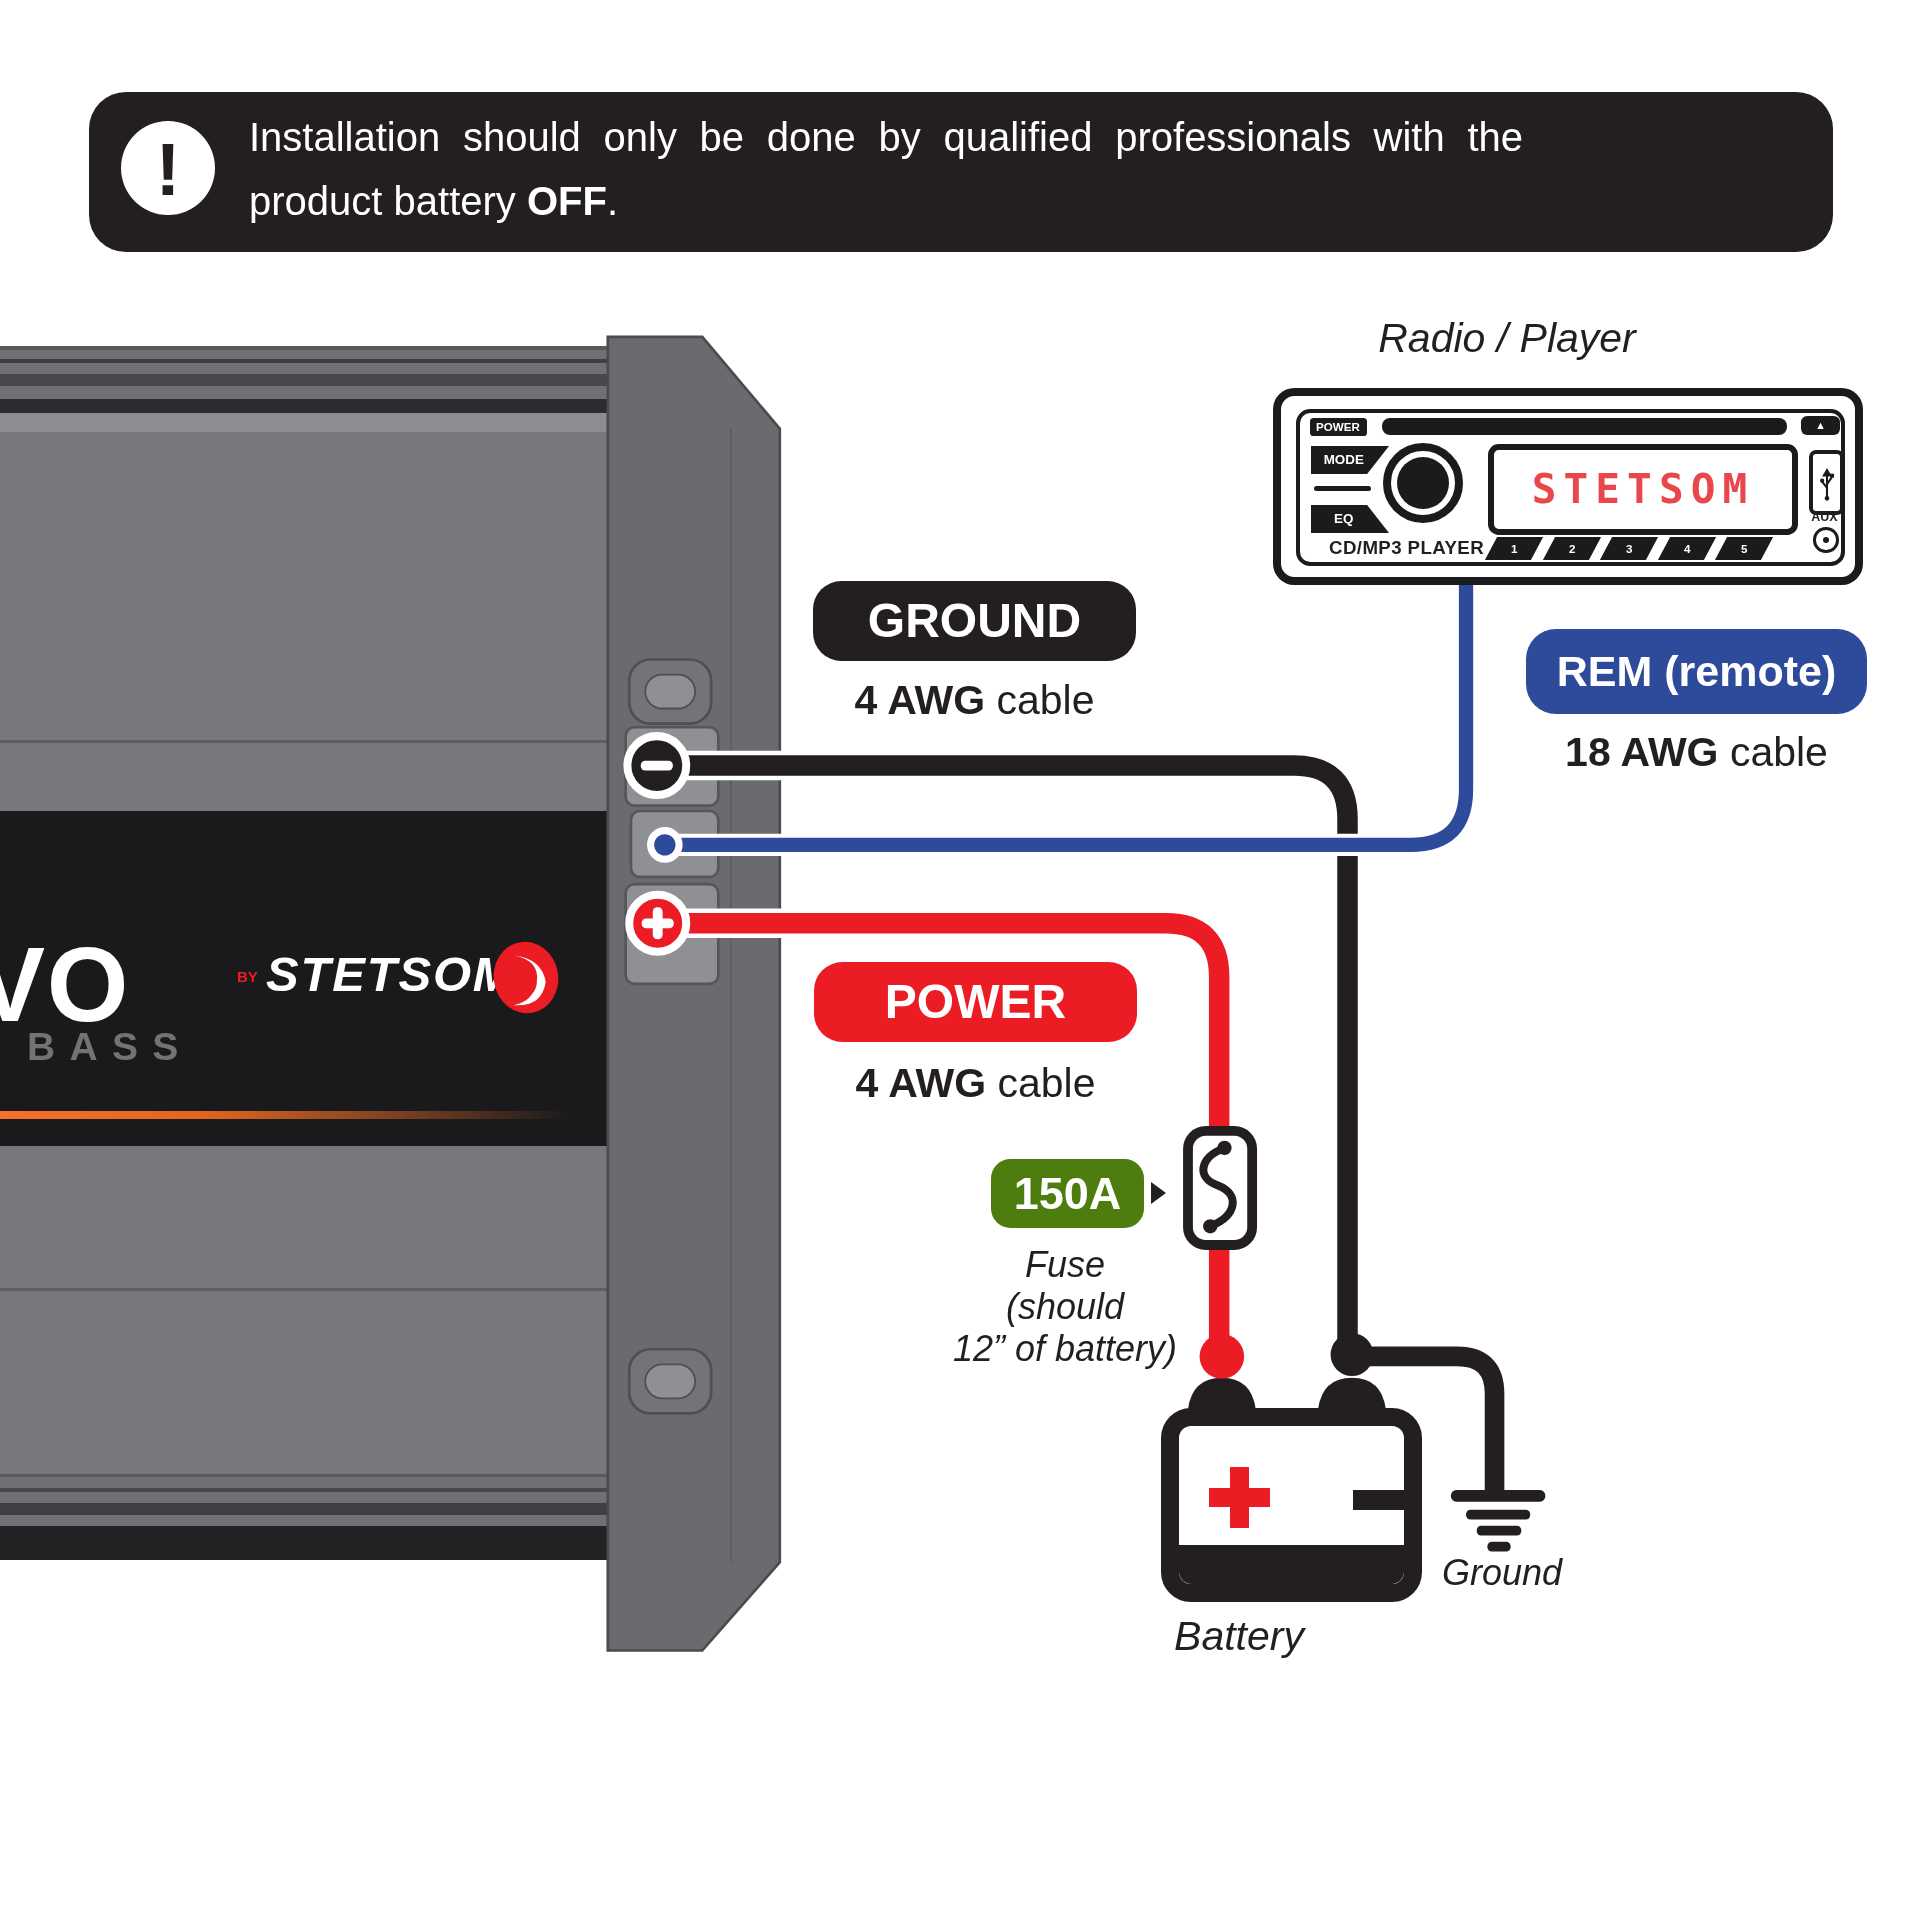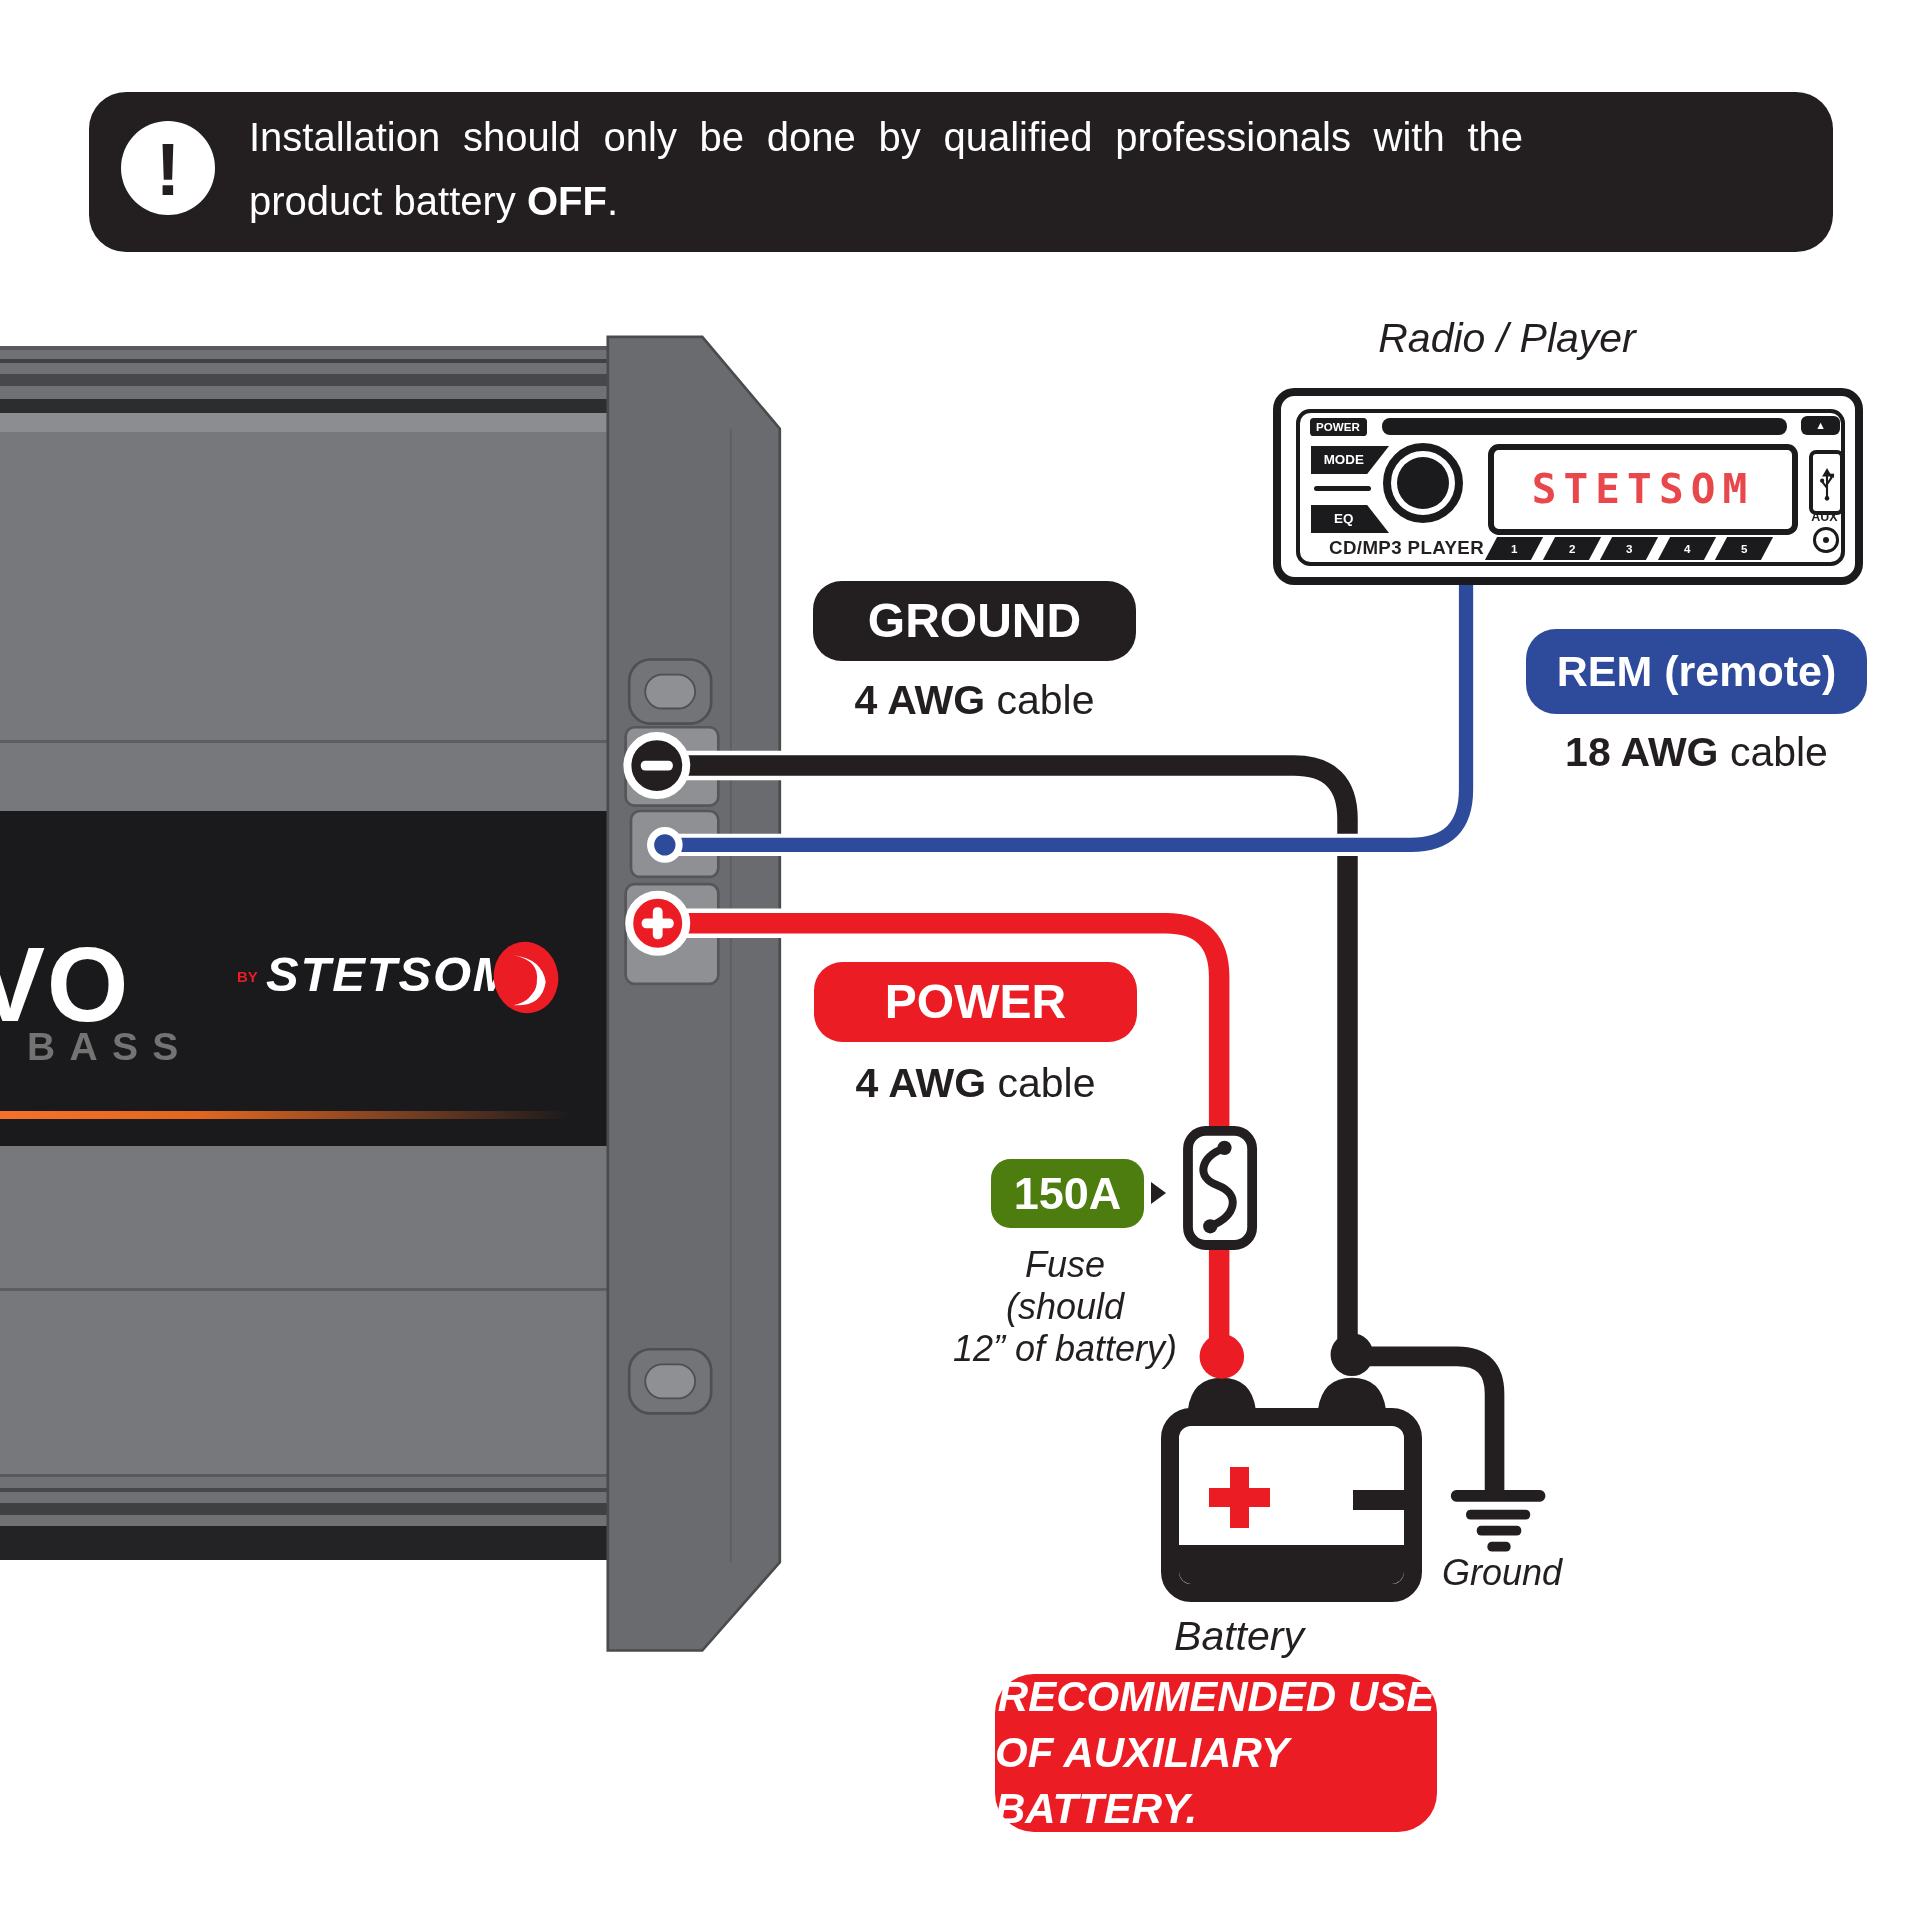--- a/index.html
+++ b/index.html
@@ -276,19 +276,15 @@
   <div class="abs fuse-pointer"></div>
   <div class="abs note n-fuse">
     <div>Fuse</div>
     <div>(should</div>
     <div>12” of battery)</div>
   </div>
 
   <div class="abs note n-battery">Battery</div>
   <div class="abs note n-ground">Ground</div>
 
-  <div class="abs recommend">
-    <div>RECOMMENDED USE</div>
-    <div>OF AUXILIARY BATTERY.</div>
-  </div>
 
 </div>
 
 
 </body></html>

